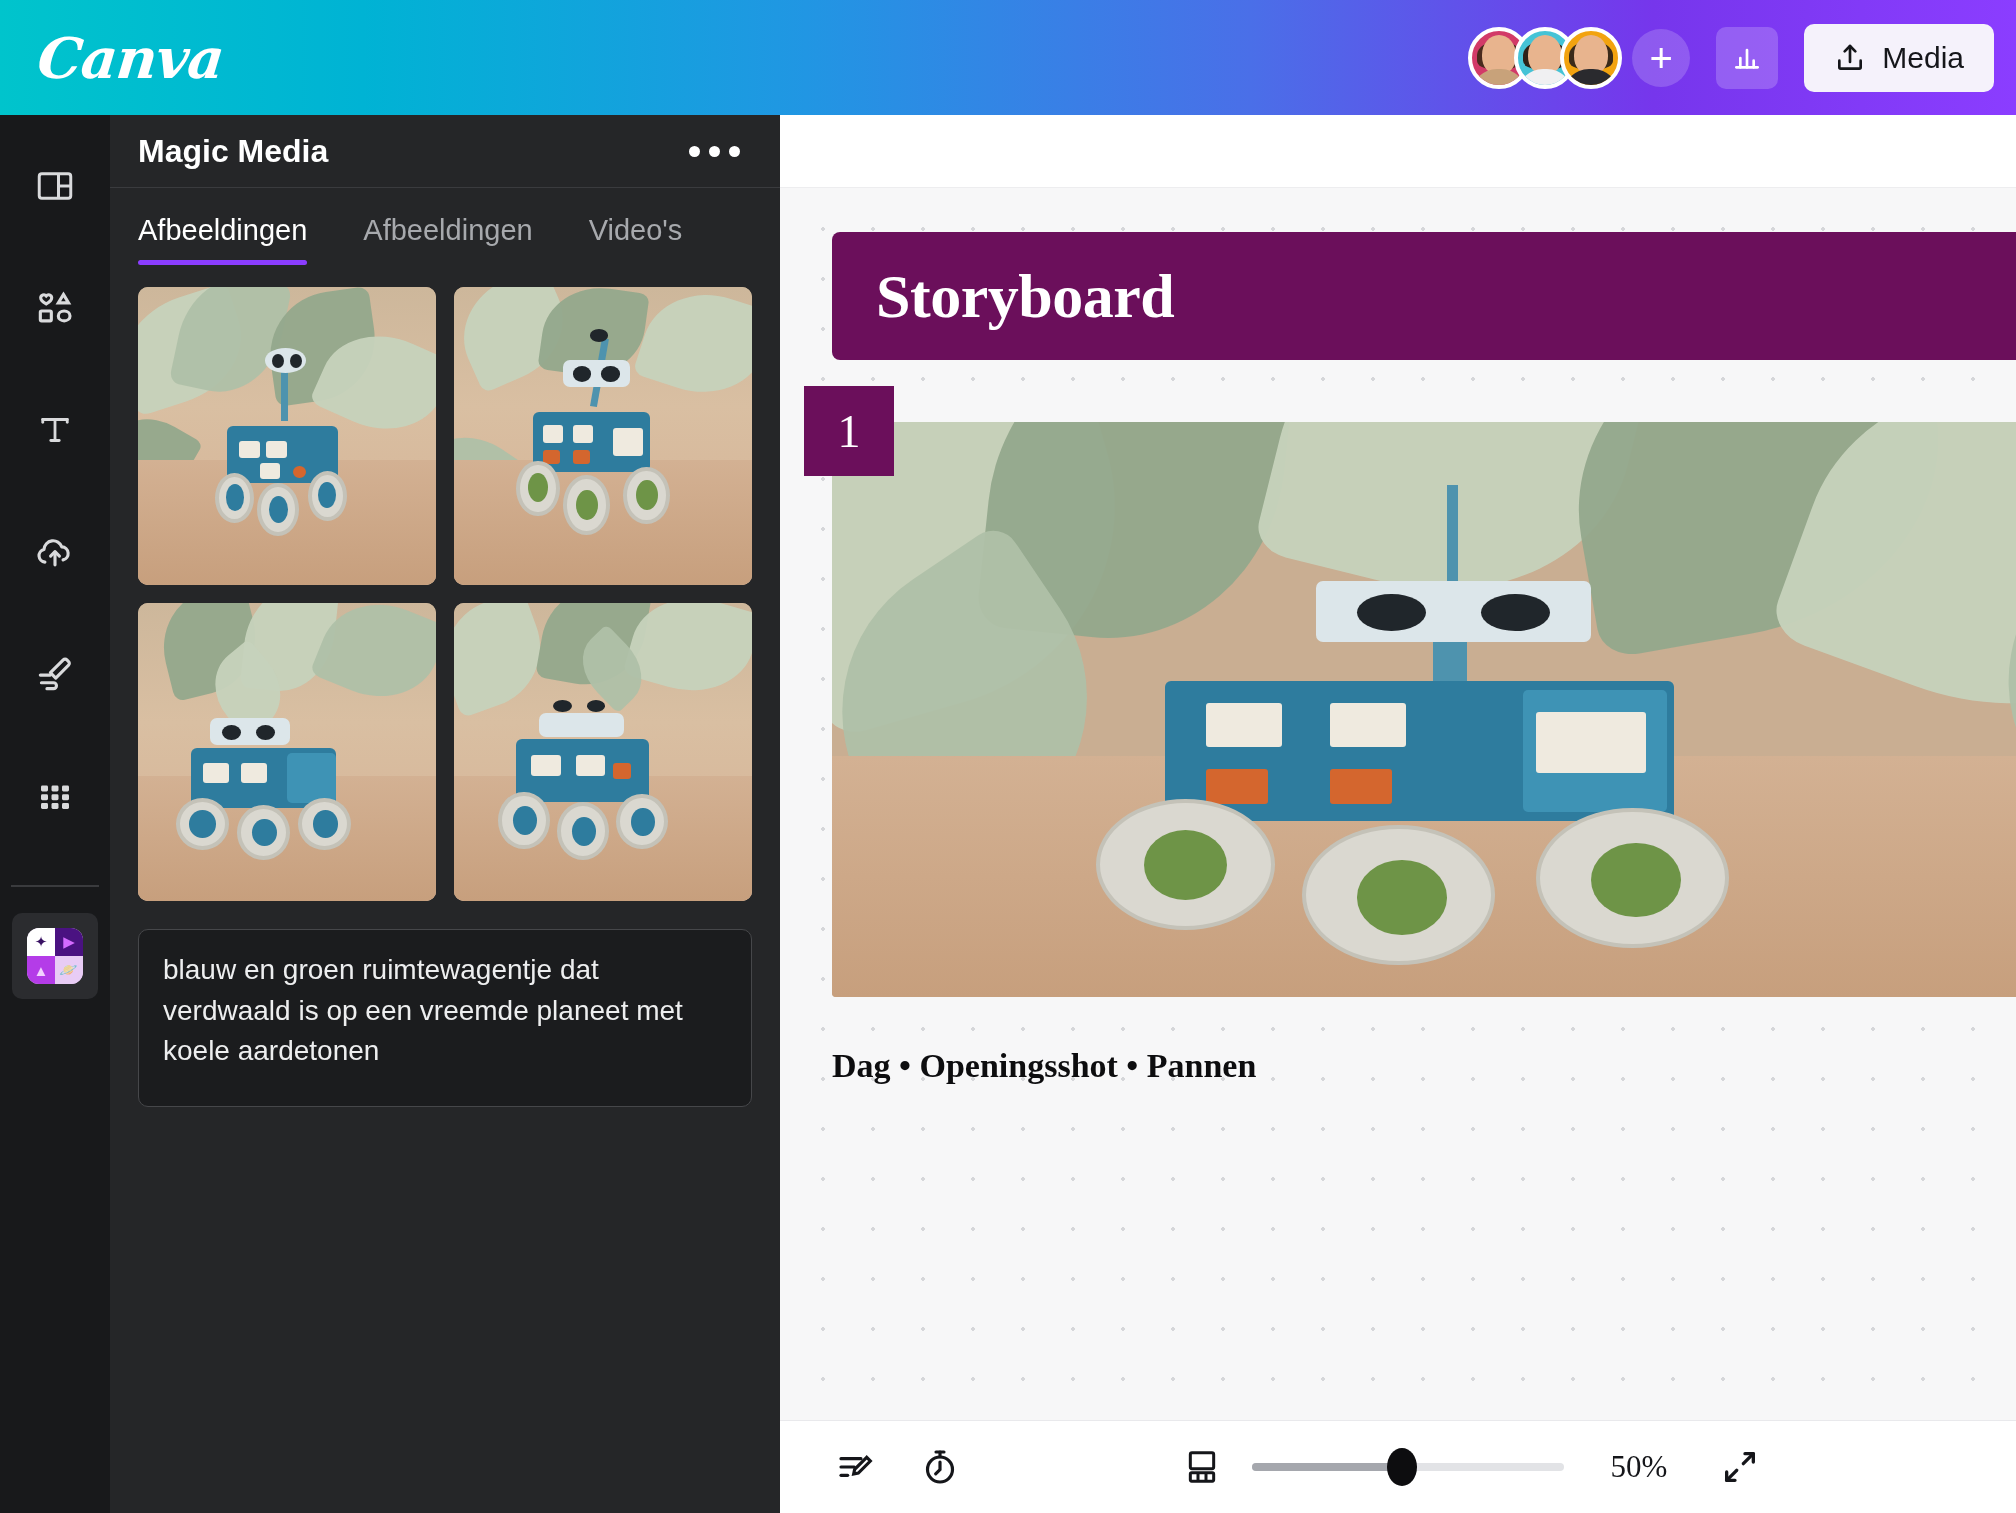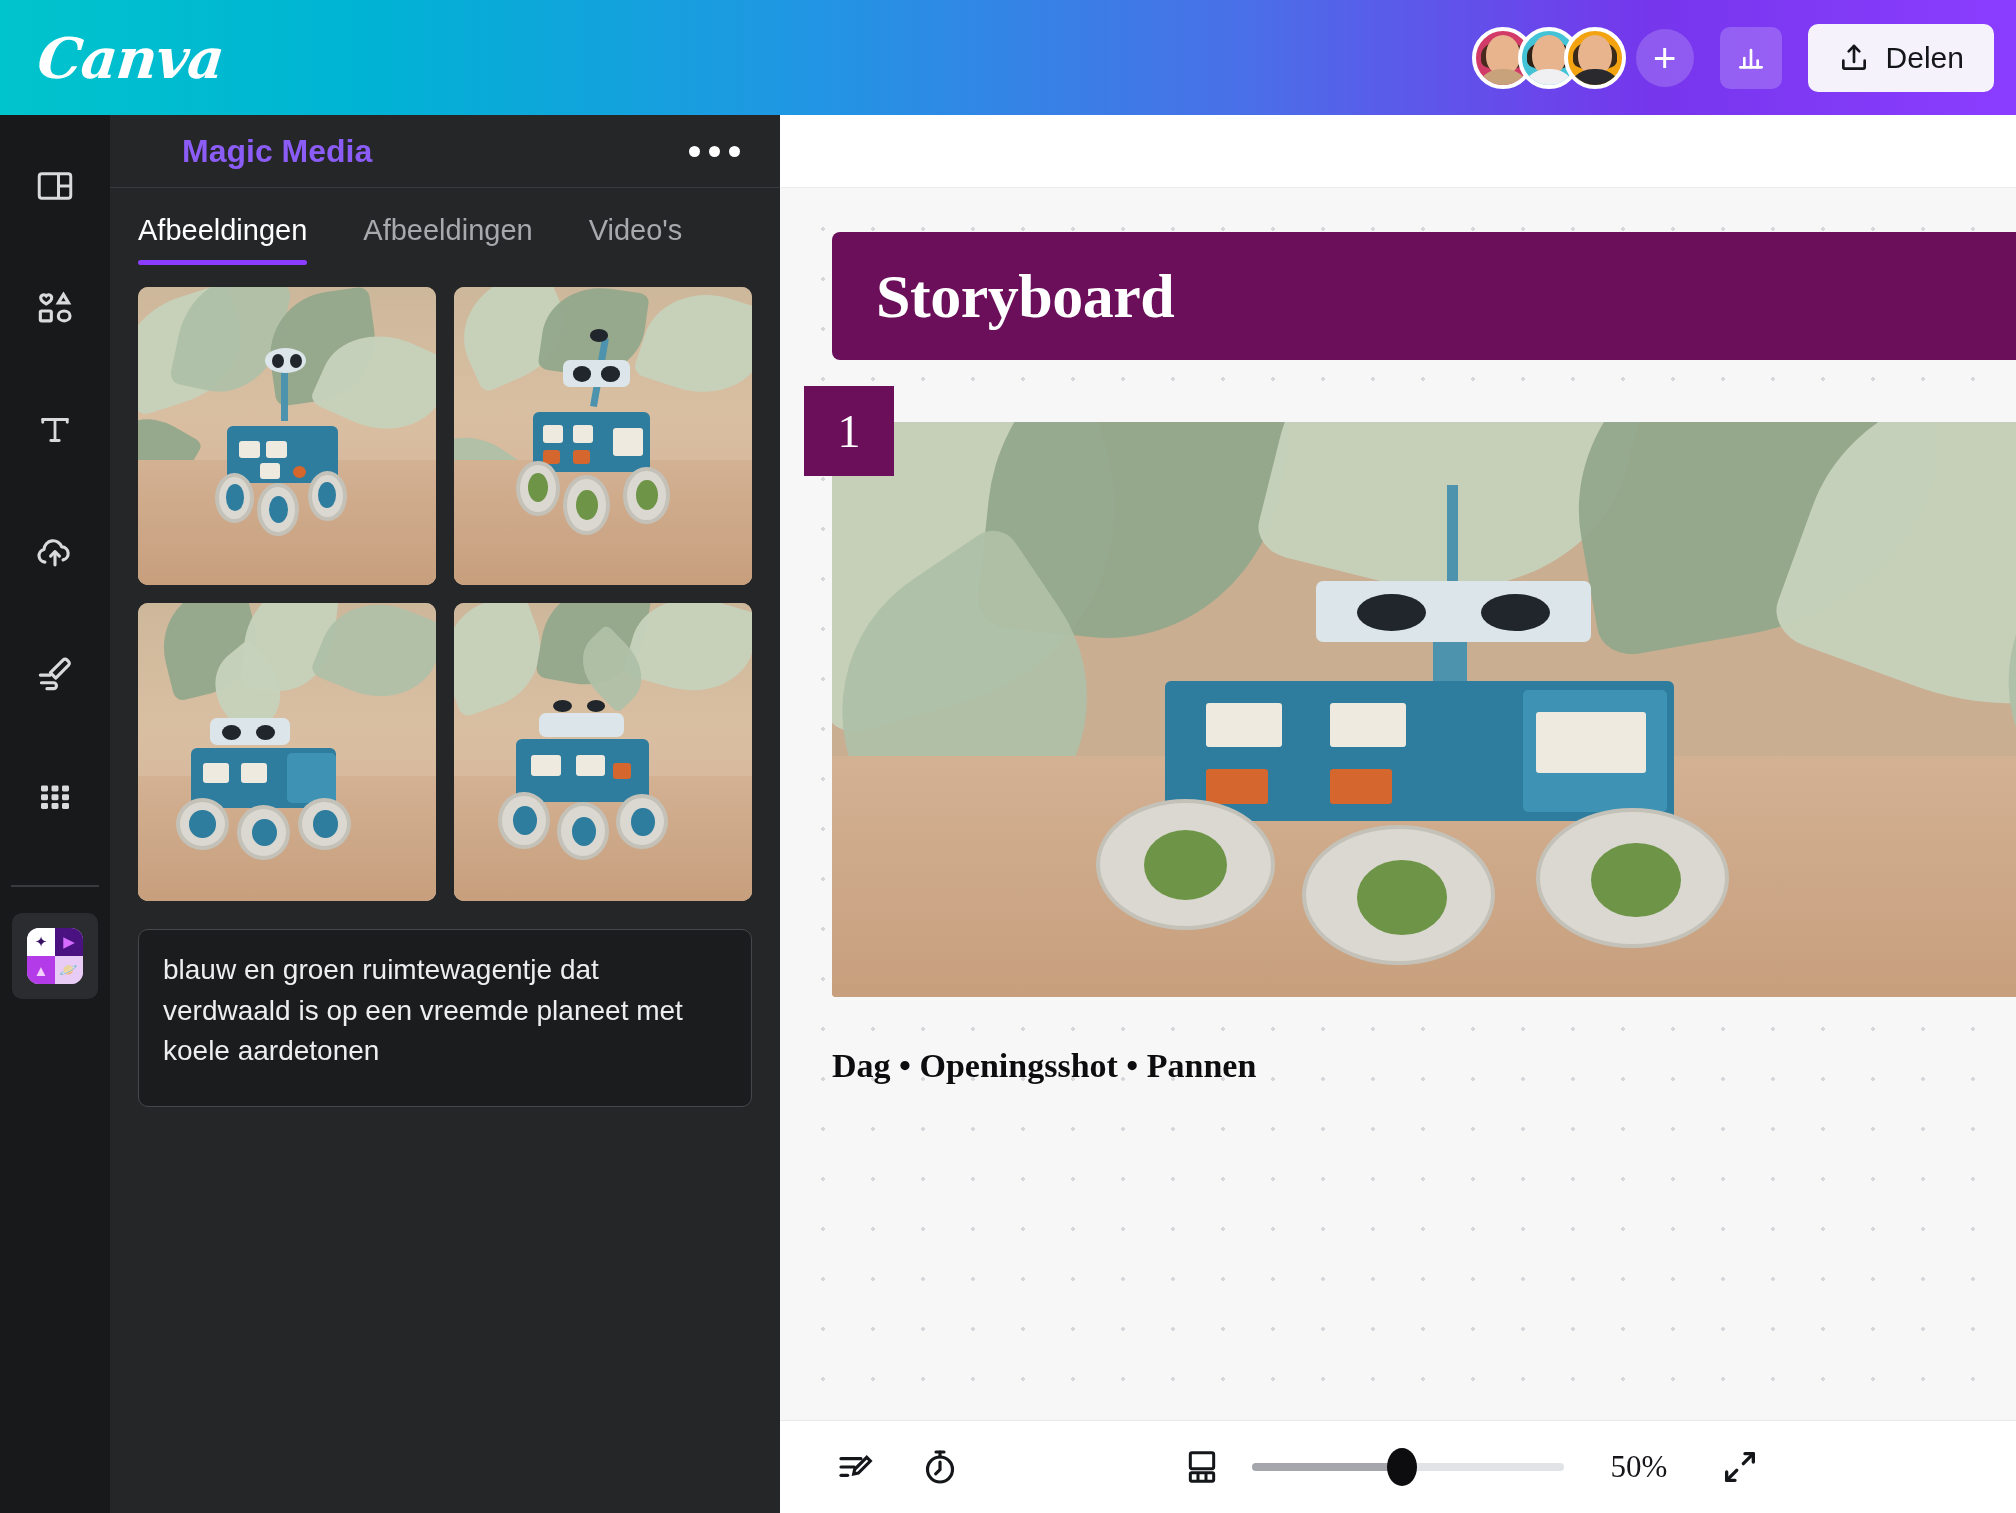--- a/index.html
+++ b/index.html
@@ -84,21 +84,21 @@
 
   
   .panel {
     width:670px; flex:0 0 670px; background:#252628;
     display:flex; flex-direction:column; min-height:0;
   }
   .panel-head {
     height:73px; flex:0 0 73px; display:flex; align-items:center;
     padding:0 28px 0 28px; border-bottom:1px solid #3A3B3E;
   }
-  .panel-title { color:#8b5cf6; font-size:32px; font-weight:700;margin-left:44px; }
+  .panel-title { color:#ffffff; font-size:32px; font-weight:700; }
   .dots { margin-left:auto; display:flex; gap:9px; cursor:pointer; padding:12px; }
   .dots i { width:11px; height:11px; border-radius:50%; background:#fff; display:block; }
 
   .tabs { display:flex; padding:0 28px; gap:0; flex:0 0 auto; }
   .tab {
     padding:26px 0 18px; margin-right:56px; font-size:29px; color:#A7A9AD;
     cursor:pointer; position:relative; white-space:nowrap;
   }
   .tab.active { color:#fff; }
   .tab.active::after {
@@ -241,21 +241,21 @@
             <path d="M17 19V14"></path>
         </svg>
       </div>
 
       <div class="share-btn">
         <svg width="32" height="32" viewBox="0 0 24 24" fill="none" stroke="#15161A" stroke-width="2" stroke-linecap="round" stroke-linejoin="round">
           <path d="M12 3v12"></path>
             <path d="M8 7l4-4 4 4"></path>
             <path d="M4 14v5a1 1 0 001 1h14a1 1 0 001-1v-5"></path>
         </svg>
-        <span>Delen</span>
+        <span>Media</span>
       </div>
     </div>
   </div>
 
   <div class="body">
 
     <div class="rail">
       <div class="rail-item">
         <svg width="42" height="42" viewBox="0 0 24 24" fill="none" stroke="#D9DADC" stroke-width="1.7">
           <rect x="3" y="5" width="18" height="14" rx="1.5"></rect>

